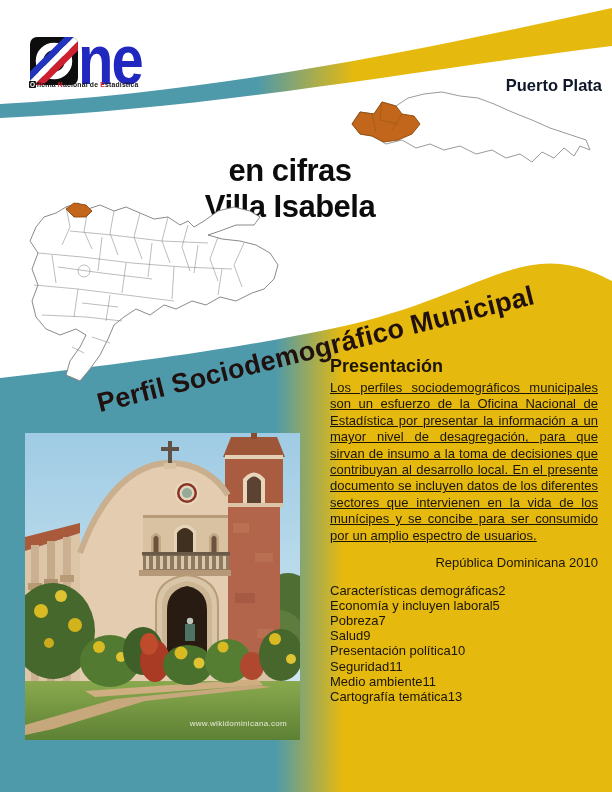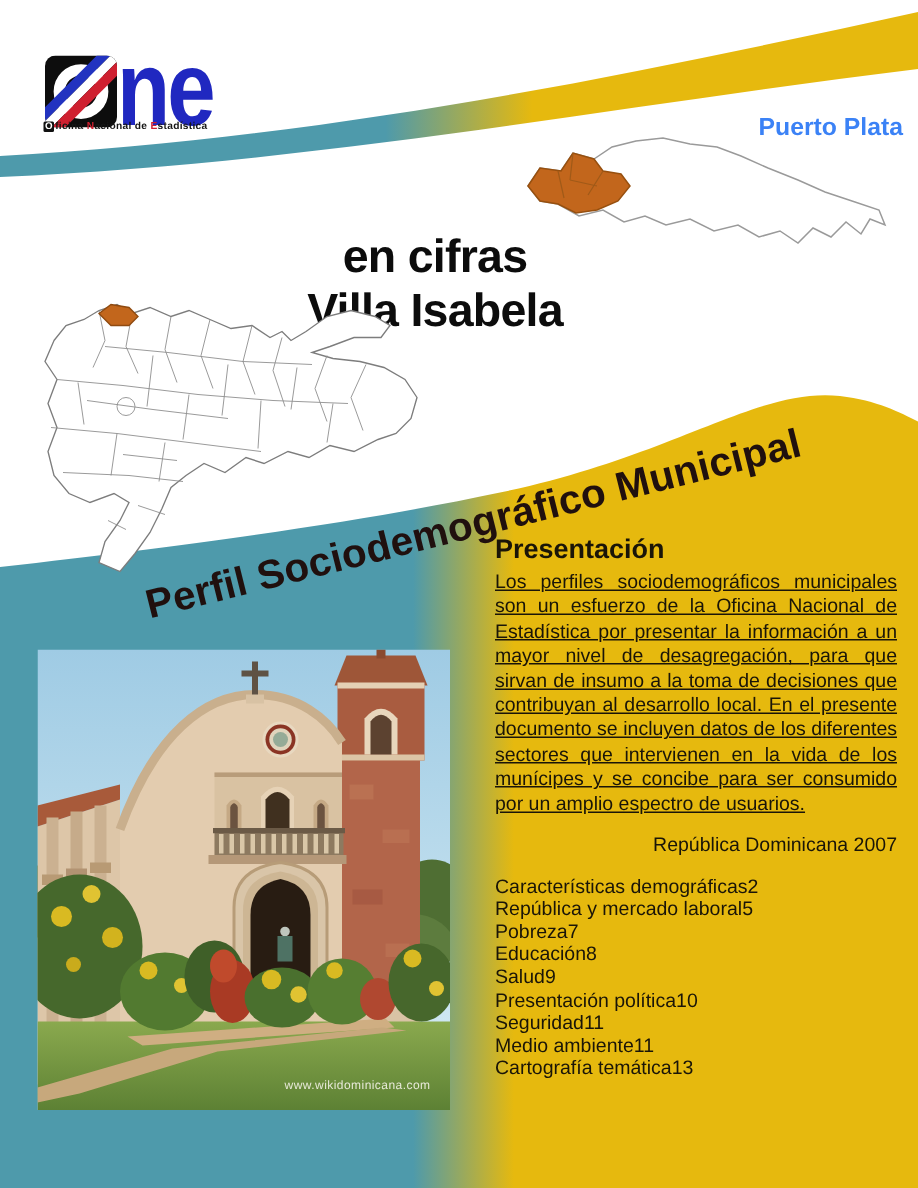--- a/index.html
+++ b/index.html
@@ -28,21 +28,21 @@
   }
   .logo-caption .ini-box{
     display:inline-block;background:#111;color:#fff;border-radius:1px;
     padding:0 1px;margin-right:.5px;font-size:6.5px;
   }
   .logo-caption .ini-red{color:var(--logo_red,#cf2030);}
 
   
   .pp-label{
     position:absolute;left:452px;top:76px;width:150px;text-align:right;
-    font-size:16.5px;font-weight:bold;color:#3b82f6;
+    font-size:16.5px;font-weight:bold;color:#0f172a;
   }
 
   
   .main-title{
     position:absolute;left:140px;top:153px;width:300px;text-align:center;
     font-size:31px;font-weight:bold;color:#0c0c0c;line-height:36px;letter-spacing:-.5px;
   }
 
   
   .banner-text{
@@ -273,39 +273,35 @@
       <circle cx="250" cy="206" r="6" fill="#d9ba22"></circle>
         <circle cx="266" cy="226" r="5" fill="#e0c332"></circle>
     </g>
     <path d="M0,292 L90,266 L230,252 L246,254 L120,268 L28,296 L0,302 Z" fill="#c7a87c"></path>
   </svg>
   <div class="photo-credit">www.wikidominicana.com</div>
 
   <div class="right-col">
     <p class="pres-heading">Presentación</p>
     <p class="pres-body">Los perfiles sociodemográficos municipales son un esfuerzo de la Oficina Nacional de Estadística por presentar la información a un mayor nivel de desagregación, para que sirvan de insumo a la toma de decisiones que contribuyan al desarrollo local. En el presente documento se incluyen datos de los diferentes sectores que intervienen en la vida de los munícipes y se concibe para ser consumido por un amplio espectro de usuarios.</p>
-    <p class="pres-footer">República Dominicana 2007</p>
+    <p class="pres-footer">República Dominicana 2010</p>
     <div>
         <div class="toc-row">
           <span class="toc-label">Características demográficas</span>
           <span class="toc-page">2</span>
         </div>
         <div class="toc-row">
-          <span class="toc-label">República y mercado laboral</span>
+          <span class="toc-label">Economía y incluyen laboral</span>
           <span class="toc-page">5</span>
         </div>
         <div class="toc-row">
           <span class="toc-label">Pobreza</span>
           <span class="toc-page">7</span>
         </div>
         <div class="toc-row">
-          <span class="toc-label">Educación</span>
-          <span class="toc-page">8</span>
-        </div>
-        <div class="toc-row">
           <span class="toc-label">Salud</span>
           <span class="toc-page">9</span>
         </div>
         <div class="toc-row">
           <span class="toc-label">Presentación política</span>
           <span class="toc-page">10</span>
         </div>
         <div class="toc-row">
           <span class="toc-label">Seguridad</span>
           <span class="toc-page">11</span>

